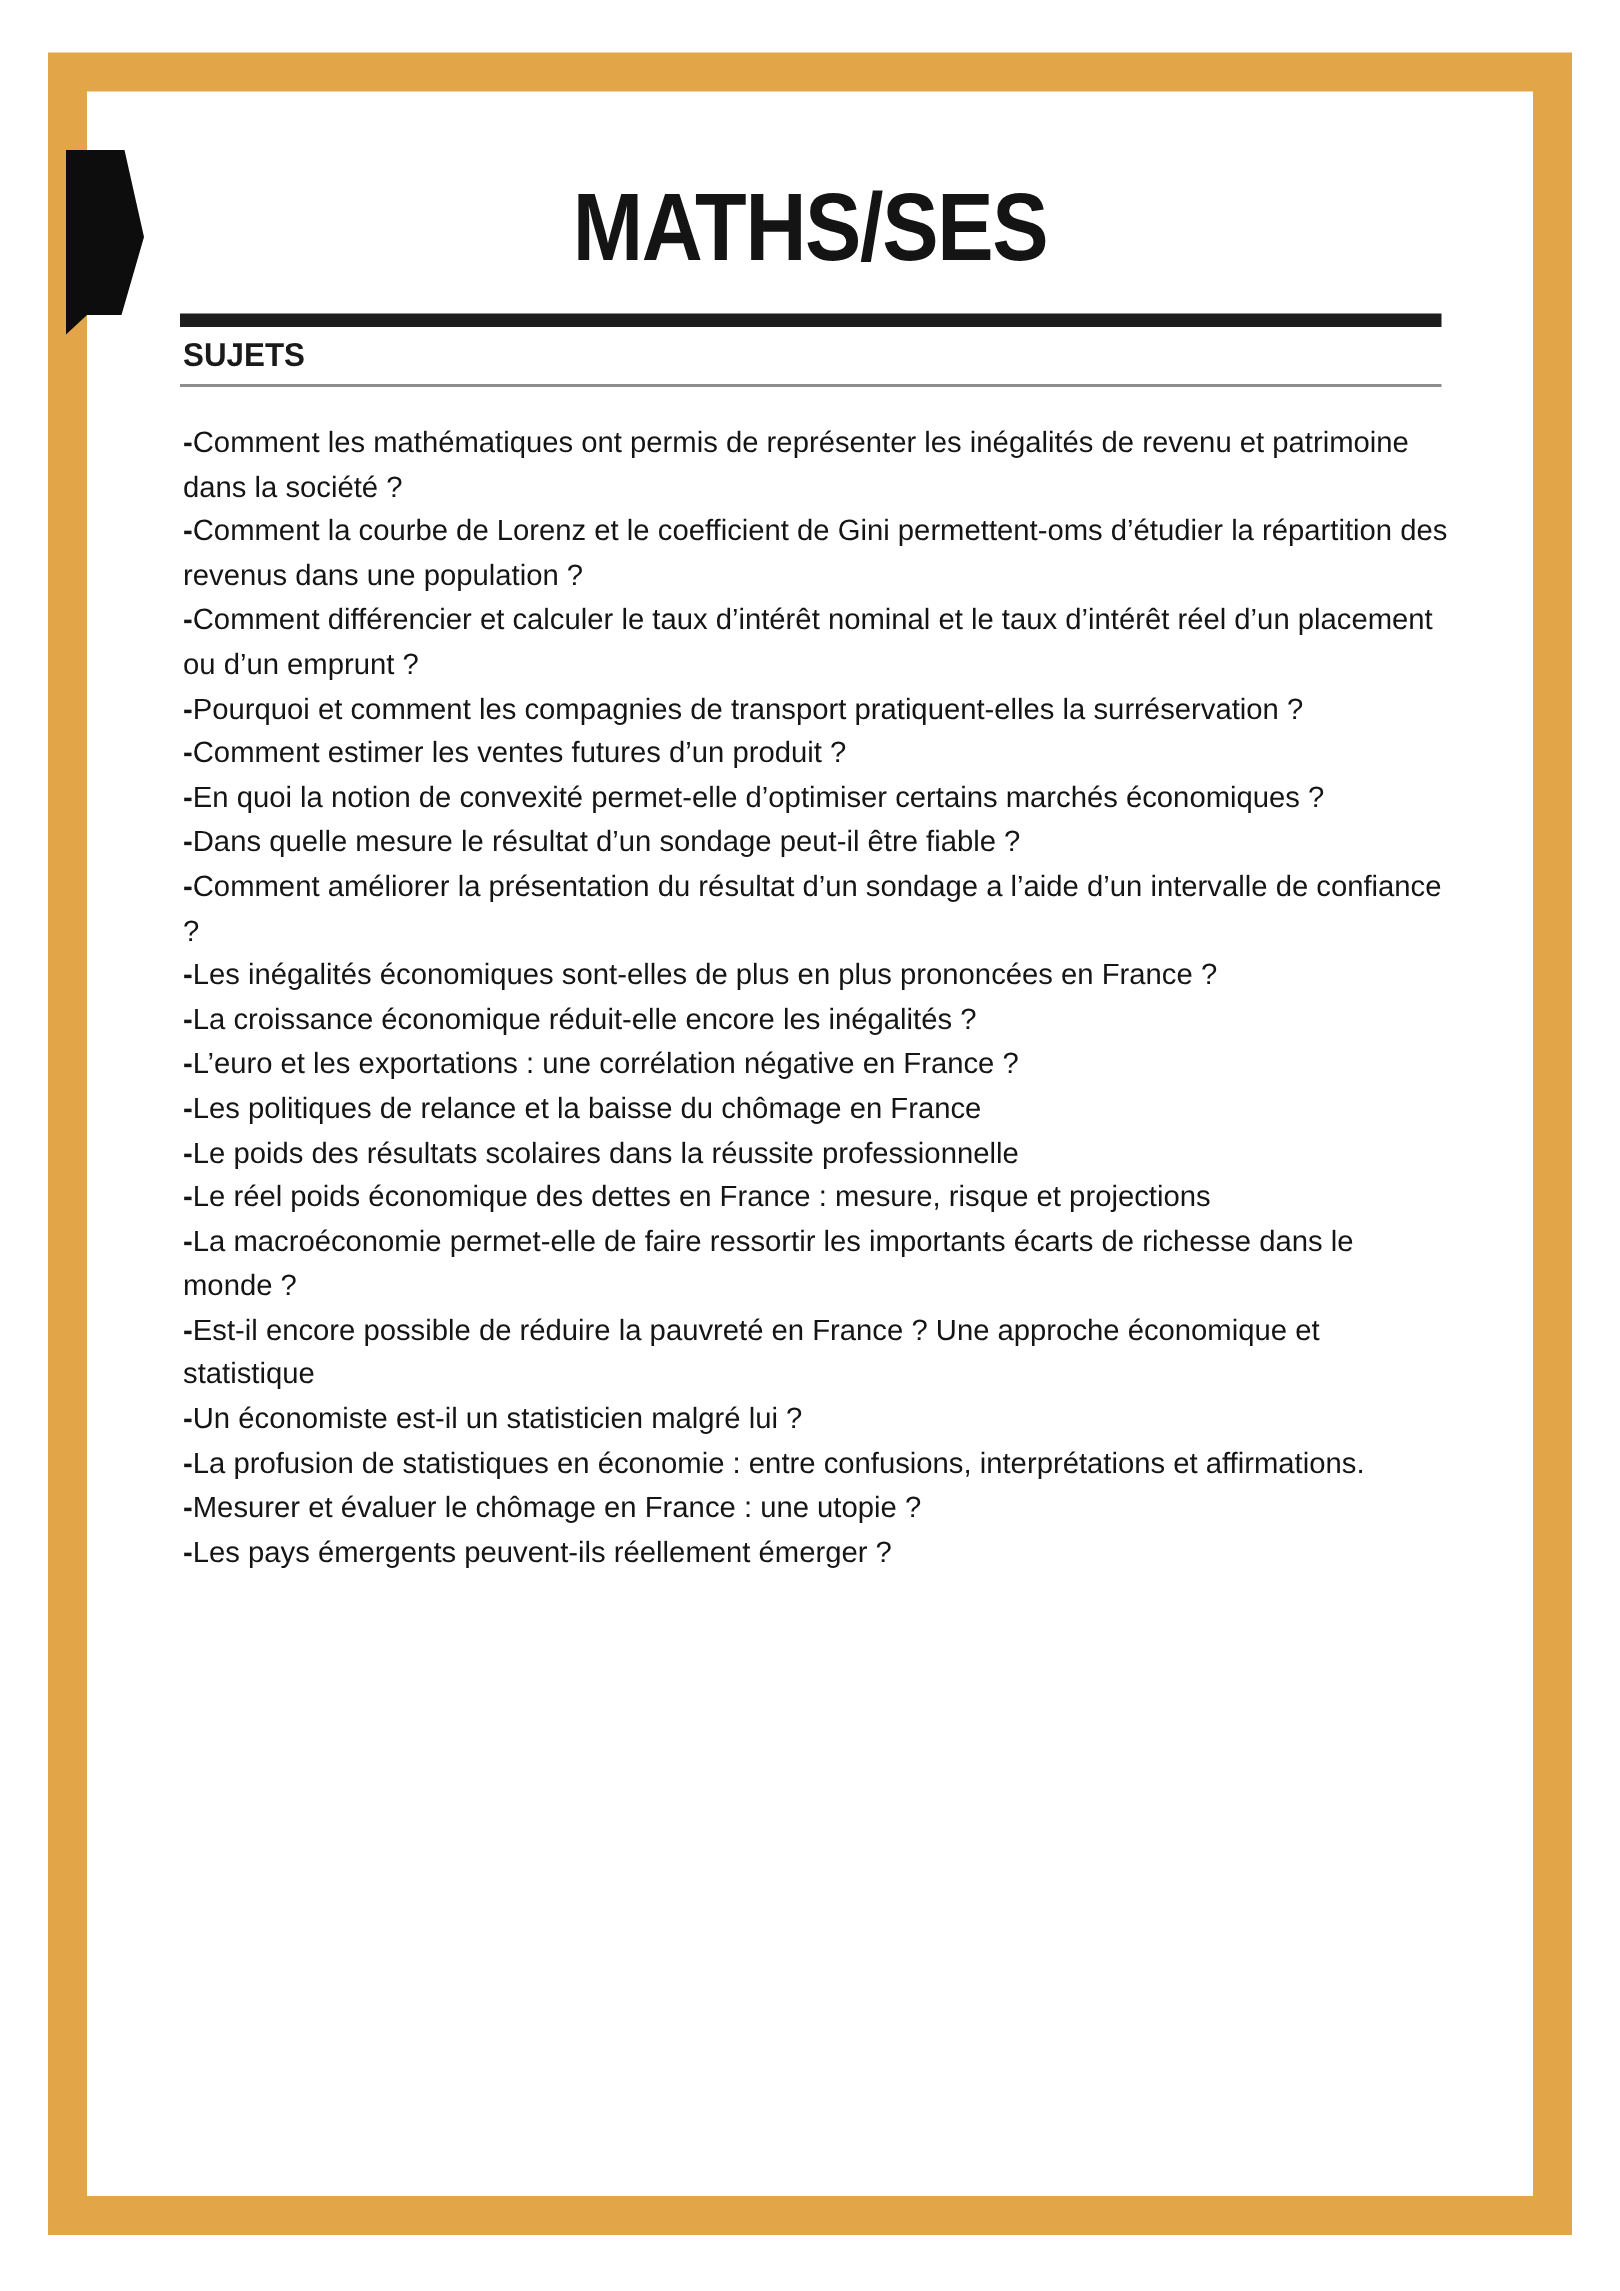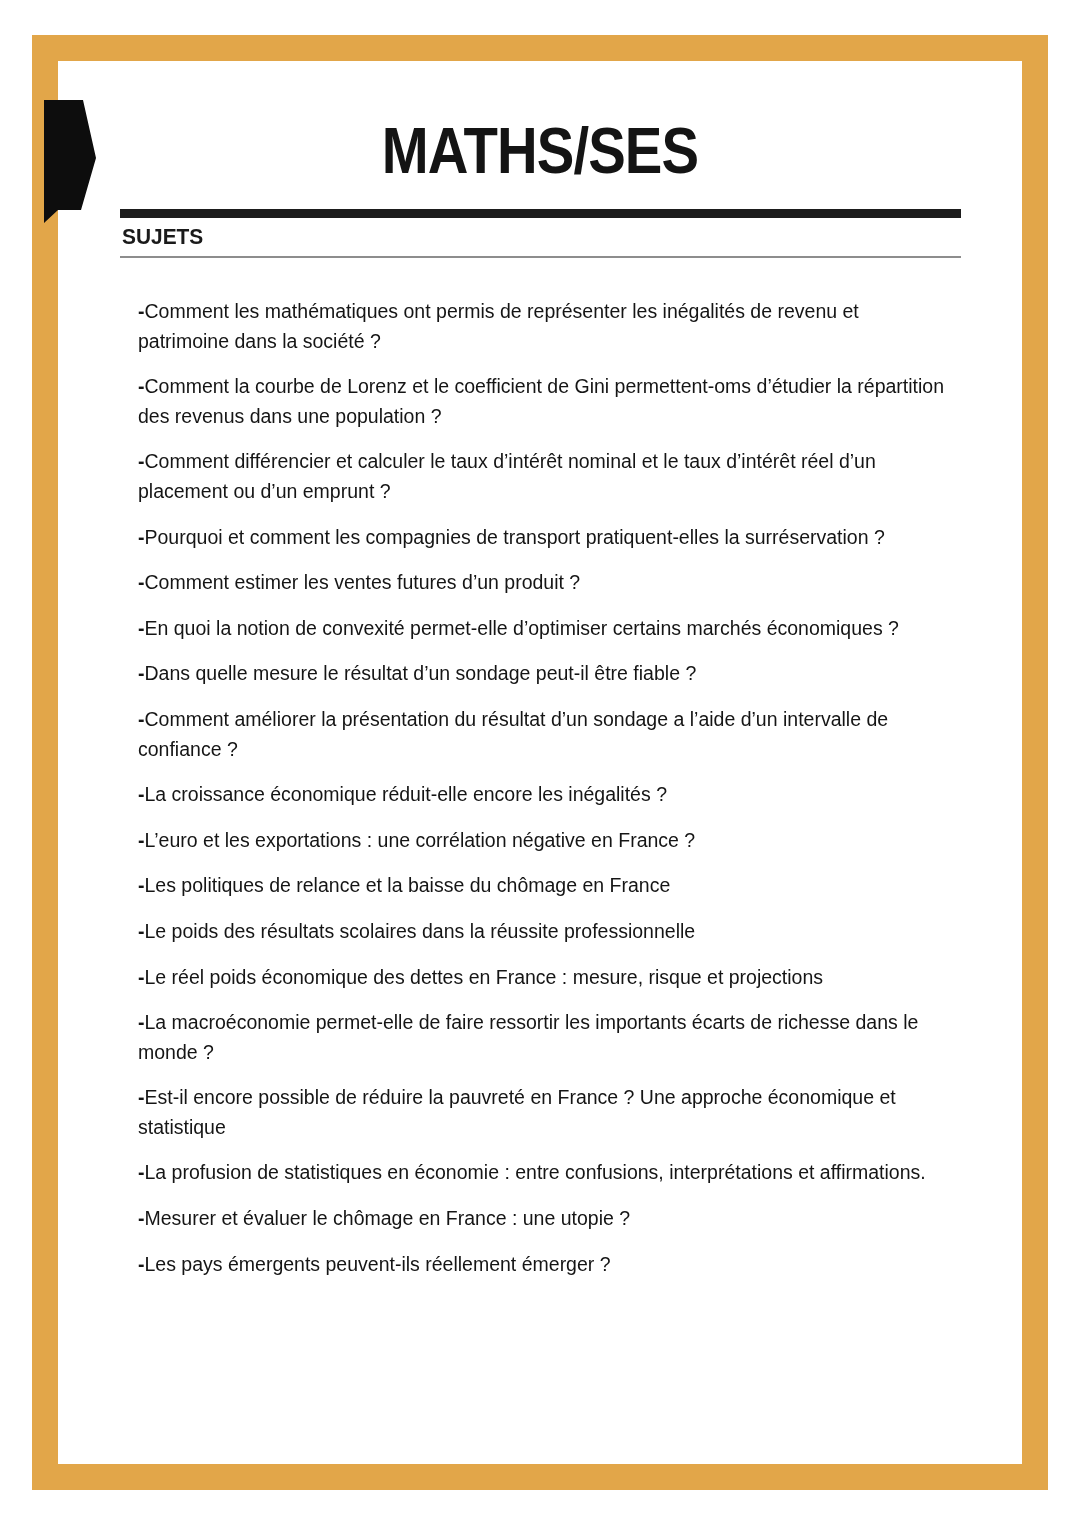--- a/index.html
+++ b/index.html
@@ -63,21 +63,21 @@
     background:#8d8d8d;
   }
   .subject-list{
     position:absolute;
     top:281px;left:122px;
     width:845px;
     font-size:19.5px;
     line-height:29.6px;
     color:#151515;
   }
-  .subject-item{margin:16px;padding:0;}
+  .subject-item{margin:0;padding:0;}
   .subject-item .dash{font-weight:700;}
 </style>
 </head>
 <body>
 
 <div class="page">
   <div class="frame"></div>
 
   <svg class="bookmark" viewBox="0 0 60 130" xmlns="http://www.w3.org/2000/svg" aria-hidden="true">
     <polygon points="4,3 43,3 56,61 41,113 18,113 4,126" fill="#0d0d0d"></polygon>
@@ -93,24 +93,26 @@
 
   <div class="subject-list">
       <div class="subject-item"><span class="dash">-</span><span>Comment les mathématiques ont permis de représenter les inégalités de revenu et patrimoine dans la société ?</span></div>
       <div class="subject-item"><span class="dash">-</span><span>Comment la courbe de Lorenz et le coefficient de Gini permettent-oms d’étudier la répartition des revenus dans une population ?</span></div>
       <div class="subject-item"><span class="dash">-</span><span>Comment différencier et calculer le taux d’intérêt nominal et le taux d’intérêt réel d’un placement ou d’un emprunt ?</span></div>
       <div class="subject-item"><span class="dash">-</span><span>Pourquoi et comment les compagnies de transport pratiquent-elles la surréservation ?</span></div>
       <div class="subject-item"><span class="dash">-</span><span>Comment estimer les ventes futures d’un produit ?</span></div>
       <div class="subject-item"><span class="dash">-</span><span>En quoi la notion de convexité permet-elle d’optimiser certains marchés économiques ?</span></div>
       <div class="subject-item"><span class="dash">-</span><span>Dans quelle mesure le résultat d’un sondage peut-il être fiable ?</span></div>
       <div class="subject-item"><span class="dash">-</span><span>Comment améliorer la présentation du résultat d’un sondage a l’aide d’un intervalle de confiance ?</span></div>
+      <div class="subject-item"><span class="dash">-</span><span>Les inégalités économiques sont-elles de plus en plus prononcées en France ?</span></div>
       <div class="subject-item"><span class="dash">-</span><span>La croissance économique réduit-elle encore les inégalités ?</span></div>
       <div class="subject-item"><span class="dash">-</span><span>L’euro et les exportations : une corrélation négative en France ?</span></div>
       <div class="subject-item"><span class="dash">-</span><span>Les politiques de relance et la baisse du chômage en France</span></div>
       <div class="subject-item"><span class="dash">-</span><span>Le poids des résultats scolaires dans la réussite professionnelle</span></div>
       <div class="subject-item"><span class="dash">-</span><span>Le réel poids économique des dettes en France : mesure, risque et projections</span></div>
       <div class="subject-item"><span class="dash">-</span><span>La macroéconomie permet-elle de faire ressortir les importants écarts de richesse dans le monde ?</span></div>
       <div class="subject-item"><span class="dash">-</span><span>Est-il encore possible de réduire la pauvreté en France ? Une approche économique et statistique</span></div>
+      <div class="subject-item"><span class="dash">-</span><span>Un économiste est-il un statisticien malgré lui ?</span></div>
       <div class="subject-item"><span class="dash">-</span><span>La profusion de statistiques en économie : entre confusions, interprétations et affirmations.</span></div>
       <div class="subject-item"><span class="dash">-</span><span>Mesurer et évaluer le chômage en France : une utopie ?</span></div>
       <div class="subject-item"><span class="dash">-</span><span>Les pays émergents peuvent-ils réellement émerger ?</span></div>
     </div>
 </div>
 
 </body></html>

